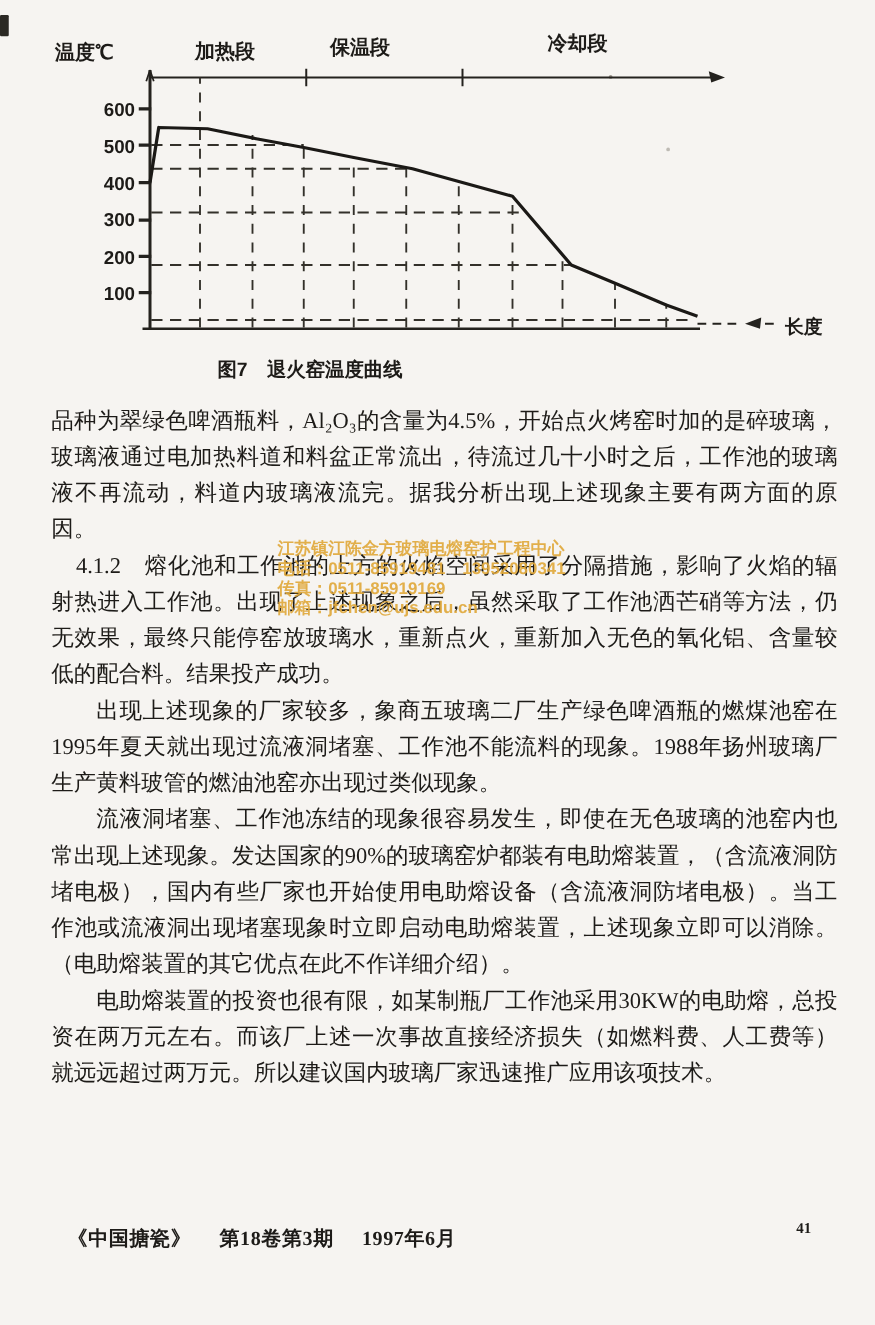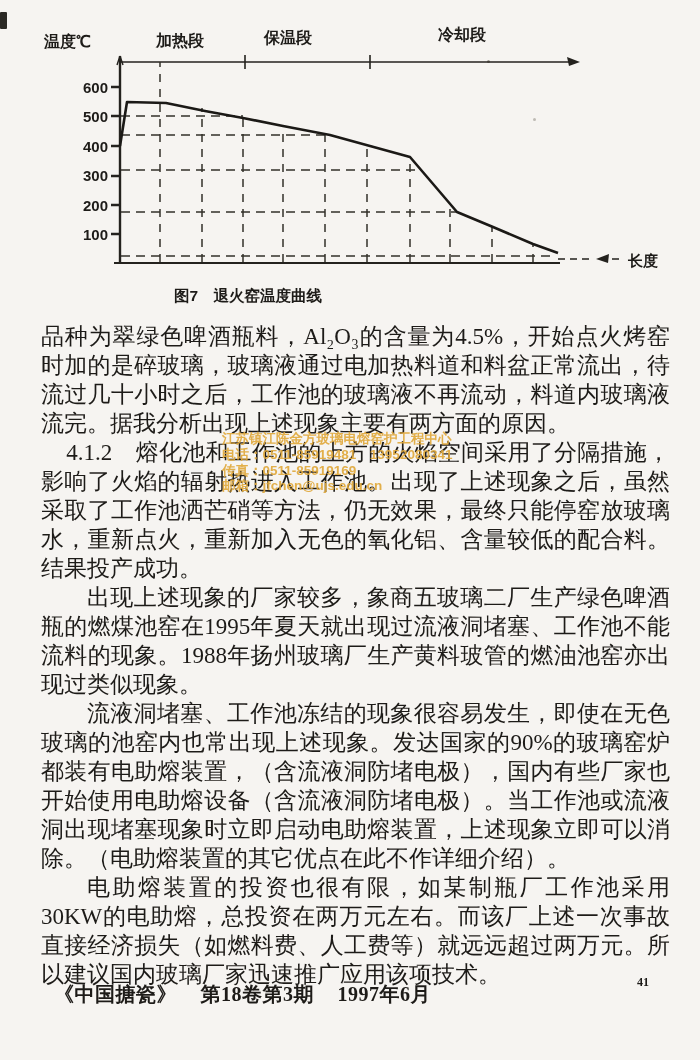--- a/index.html
+++ b/index.html
@@ -10,21 +10,21 @@
     font-family:"Liberation Serif", serif;
     position:relative;
     overflow:hidden;
   }
   .scan-blob{position:absolute;left:0;top:12px;width:7px;height:17px;background:#2b2924;border-radius:1px;}
   .speck{position:absolute;width:3px;height:3px;background:#9a958c;border-radius:50%;}
   .figure-wrap{position:relative;width:660px;height:322px;}
   svg text{font-family:"Liberation Sans", sans-serif;fill:#1d1b18;}
   .body-text{
     margin:0 30px 0 41px;
-    font-size:23px;
+    font-size:18px;
     line-height:29px;
     text-align:justify;
   }
   .body-text p{margin:0;}
   .indent0{text-indent:0;}
   .indent1{text-indent:1.1em;}
   .indent2{text-indent:2em;}
   .h42{font-weight:bold;text-indent:2em;}
   .strike{text-decoration:line-through;text-decoration-thickness:1.5px;}
   .watermark{
@@ -32,21 +32,21 @@
     color:rgba(224,168,60,0.92);
     font-family:"Liberation Sans", sans-serif;
     font-weight:bold;
     font-size:13.5px;line-height:15.8px;
     white-space:nowrap;
     pointer-events:none;
     z-index:3;
   }
   .footer-left{
     position:absolute;left:54px;top:981px;
-    font-size:20px;font-weight:bold;letter-spacing:0.5px;
+    font-size:16px;font-weight:bold;letter-spacing:0.5px;
   }
   .footer-left span{margin-right:18px;}
   .page-num{
     position:absolute;left:637px;top:975px;
     font-size:12px;font-weight:bold;
   }
 </style>
 </head>
 <body>
 

